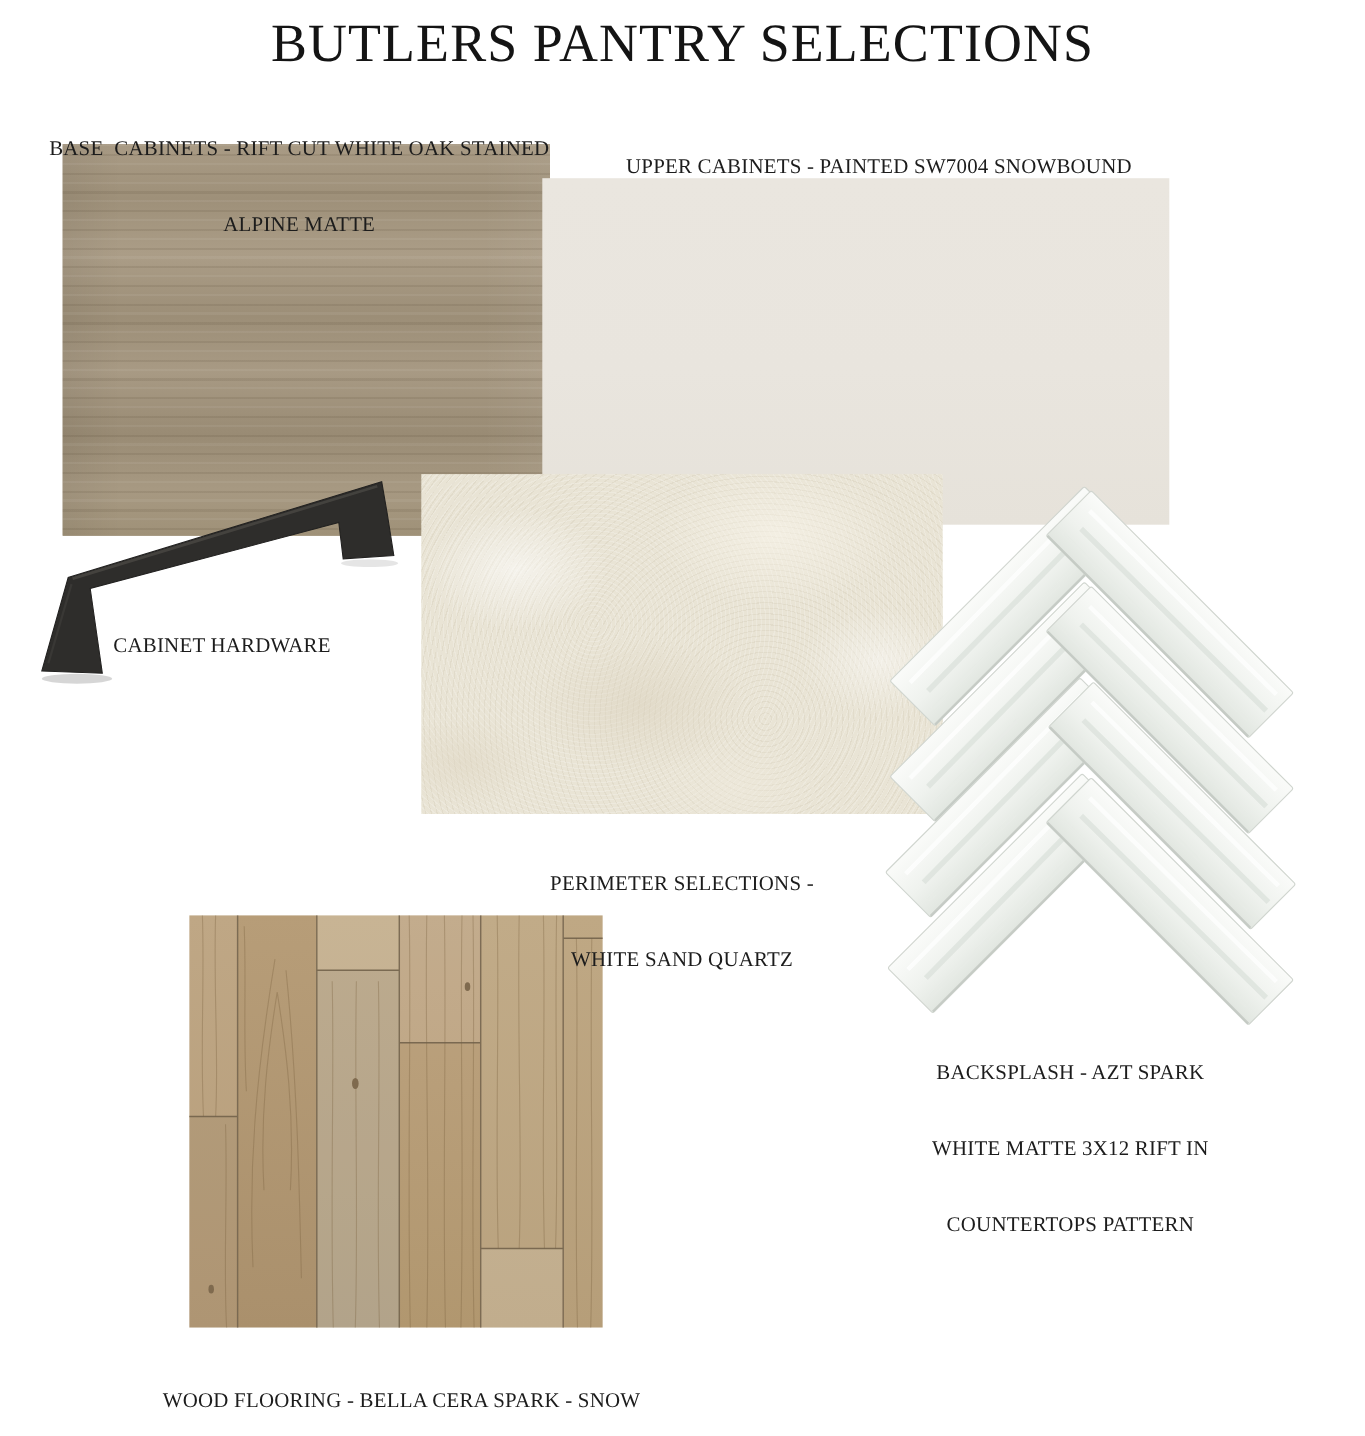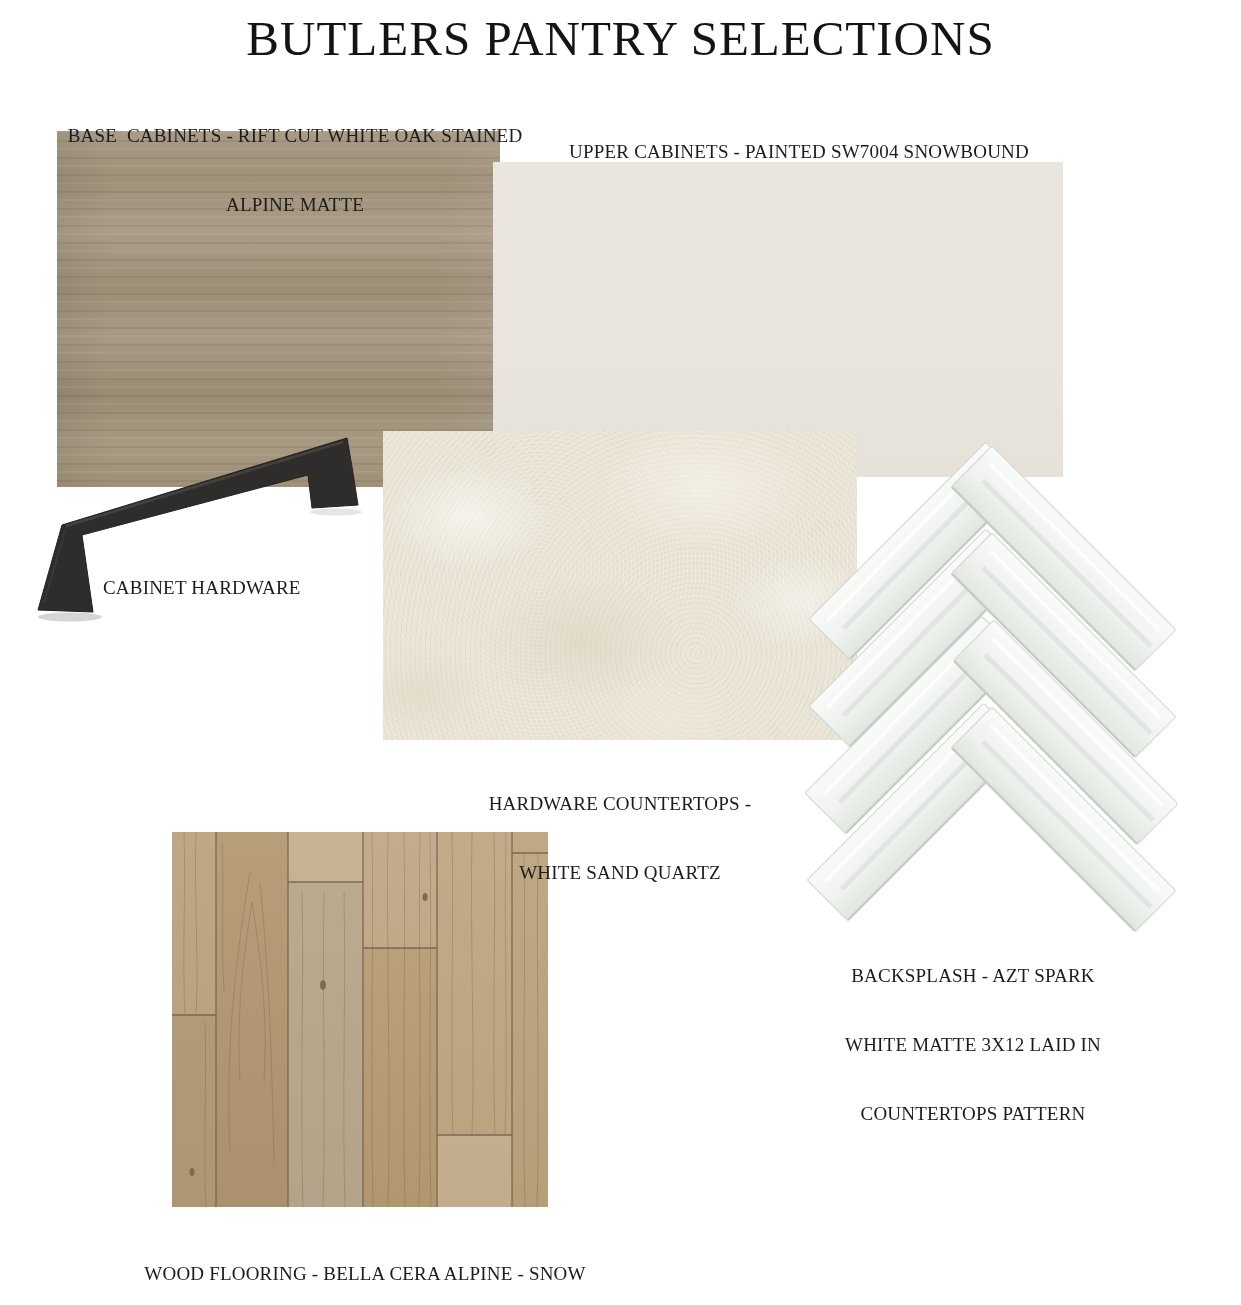--- a/index.html
+++ b/index.html
@@ -47,21 +47,21 @@
       radial-gradient(ellipse 150px 95px at 42% 68%, rgba(219,210,190,0.55), rgba(219,210,190,0) 65%),
       radial-gradient(ellipse 110px 75px at 88% 55%, rgba(255,255,255,0.45), rgba(255,255,255,0) 65%),
       radial-gradient(ellipse 100px 65px at 8% 85%, rgba(222,213,193,0.5), rgba(222,213,193,0) 65%),
       radial-gradient(ellipse 120px 70px at 60% 92%, rgba(240,235,222,0.5), rgba(240,235,222,0) 65%),
       repeating-radial-gradient(circle at 33% 44%, rgba(255,255,255,0.20) 0 1px, rgba(255,255,255,0) 1px 4px),
       repeating-radial-gradient(circle at 66% 72%, rgba(178,166,139,0.14) 0 1px, rgba(178,166,139,0) 1px 5px);
   }
   .tiles-svg{position:absolute;left:795px;top:430px;z-index:4;}
   .handle-svg{position:absolute;left:30px;top:425px;z-index:5;}
   .floor-svg{position:absolute;left:172px;top:832px;z-index:1;}
-  .lbl-base{top:78px;left:35px;width:520px;z-index:10;text-align:center;}
+  .lbl-base{top:78px;left:12px;width:520px;z-index:10;text-align:center;}
   .lbl-upper{top:140px;left:549px;width:500px;z-index:10;}
   .lbl-hardware{top:576px;left:103px;z-index:10;}
   .lbl-counter{top:746px;left:370px;width:500px;z-index:10;}
   .lbl-backsplash{top:918px;left:723px;width:500px;z-index:10;}
   .lbl-floor{top:1216px;left:115px;width:500px;z-index:10;}
 </style>
 </head>
 <body>
 
 <div class="board">
@@ -153,27 +153,27 @@
     <ellipse cx="40" cy="192" rx="32" ry="4.5" fill="rgba(0,0,0,0.16)"></ellipse>
     <ellipse cx="306" cy="87" rx="26" ry="3.5" fill="rgba(0,0,0,0.10)"></ellipse>
     <polygon points="8,185 63,187 52,110 278,50 282,83 328,80 322,42 317,13 32,100" fill="#2e2d2b" stroke="#232221" stroke-width="1"></polygon>
     <line x1="36" y1="101" x2="313" y2="17" stroke="#57544f" stroke-width="2.5" opacity="0.55"></line>
     <line x1="14" y1="178" x2="35" y2="106" stroke="#454340" stroke-width="2" opacity="0.5"></line>
   </svg>
 
   <div class="lbl single lbl-hardware">CABINET HARDWARE</div>
 
   <div class="lbl lbl-counter">
-    <div>HARDWARE COUNTERTOPS -</div>
+    <div>PERIMETER SELECTIONS -</div>
     <div>WHITE SAND QUARTZ</div>
   </div>
 
   <div class="lbl lbl-backsplash">
     <div>BACKSPLASH - AZT SPARK</div>
-    <div>WHITE MATTE 3X12 LAID IN</div>
+    <div>WHITE MATTE 3X12 RIFT IN</div>
     <div>COUNTERTOPS PATTERN</div>
   </div>
 
   <svg class="floor-svg" width="376" height="375" viewBox="0 0 376 375">
     <defs>
       <linearGradient id="g1" x1="0" y1="0" x2="0" y2="1">
           <stop offset="0" stop-color="#bfa785"></stop>
           <stop offset="1" stop-color="#b69d7a"></stop>
         </linearGradient>
       <linearGradient id="g2" x1="0" y1="0" x2="0" y2="1">
@@ -246,17 +246,17 @@
       <line x1="340" y1="0" x2="340" y2="375"></line>
       <line x1="0" y1="183" x2="44" y2="183"></line>
       <line x1="116" y1="50" x2="191" y2="50"></line>
       <line x1="191" y1="116" x2="265" y2="116"></line>
       <line x1="265" y1="303" x2="340" y2="303"></line>
       <line x1="340" y1="21" x2="376" y2="21"></line>
     </g>
   </svg>
 
   <div class="lbl lbl-floor">
-    <div>WOOD FLOORING - BELLA CERA ALPINE - SNOW</div>
+    <div>WOOD FLOORING - BELLA CERA SPARK - SNOW</div>
     
   </div>
 
 </div>
 
 </body></html>

